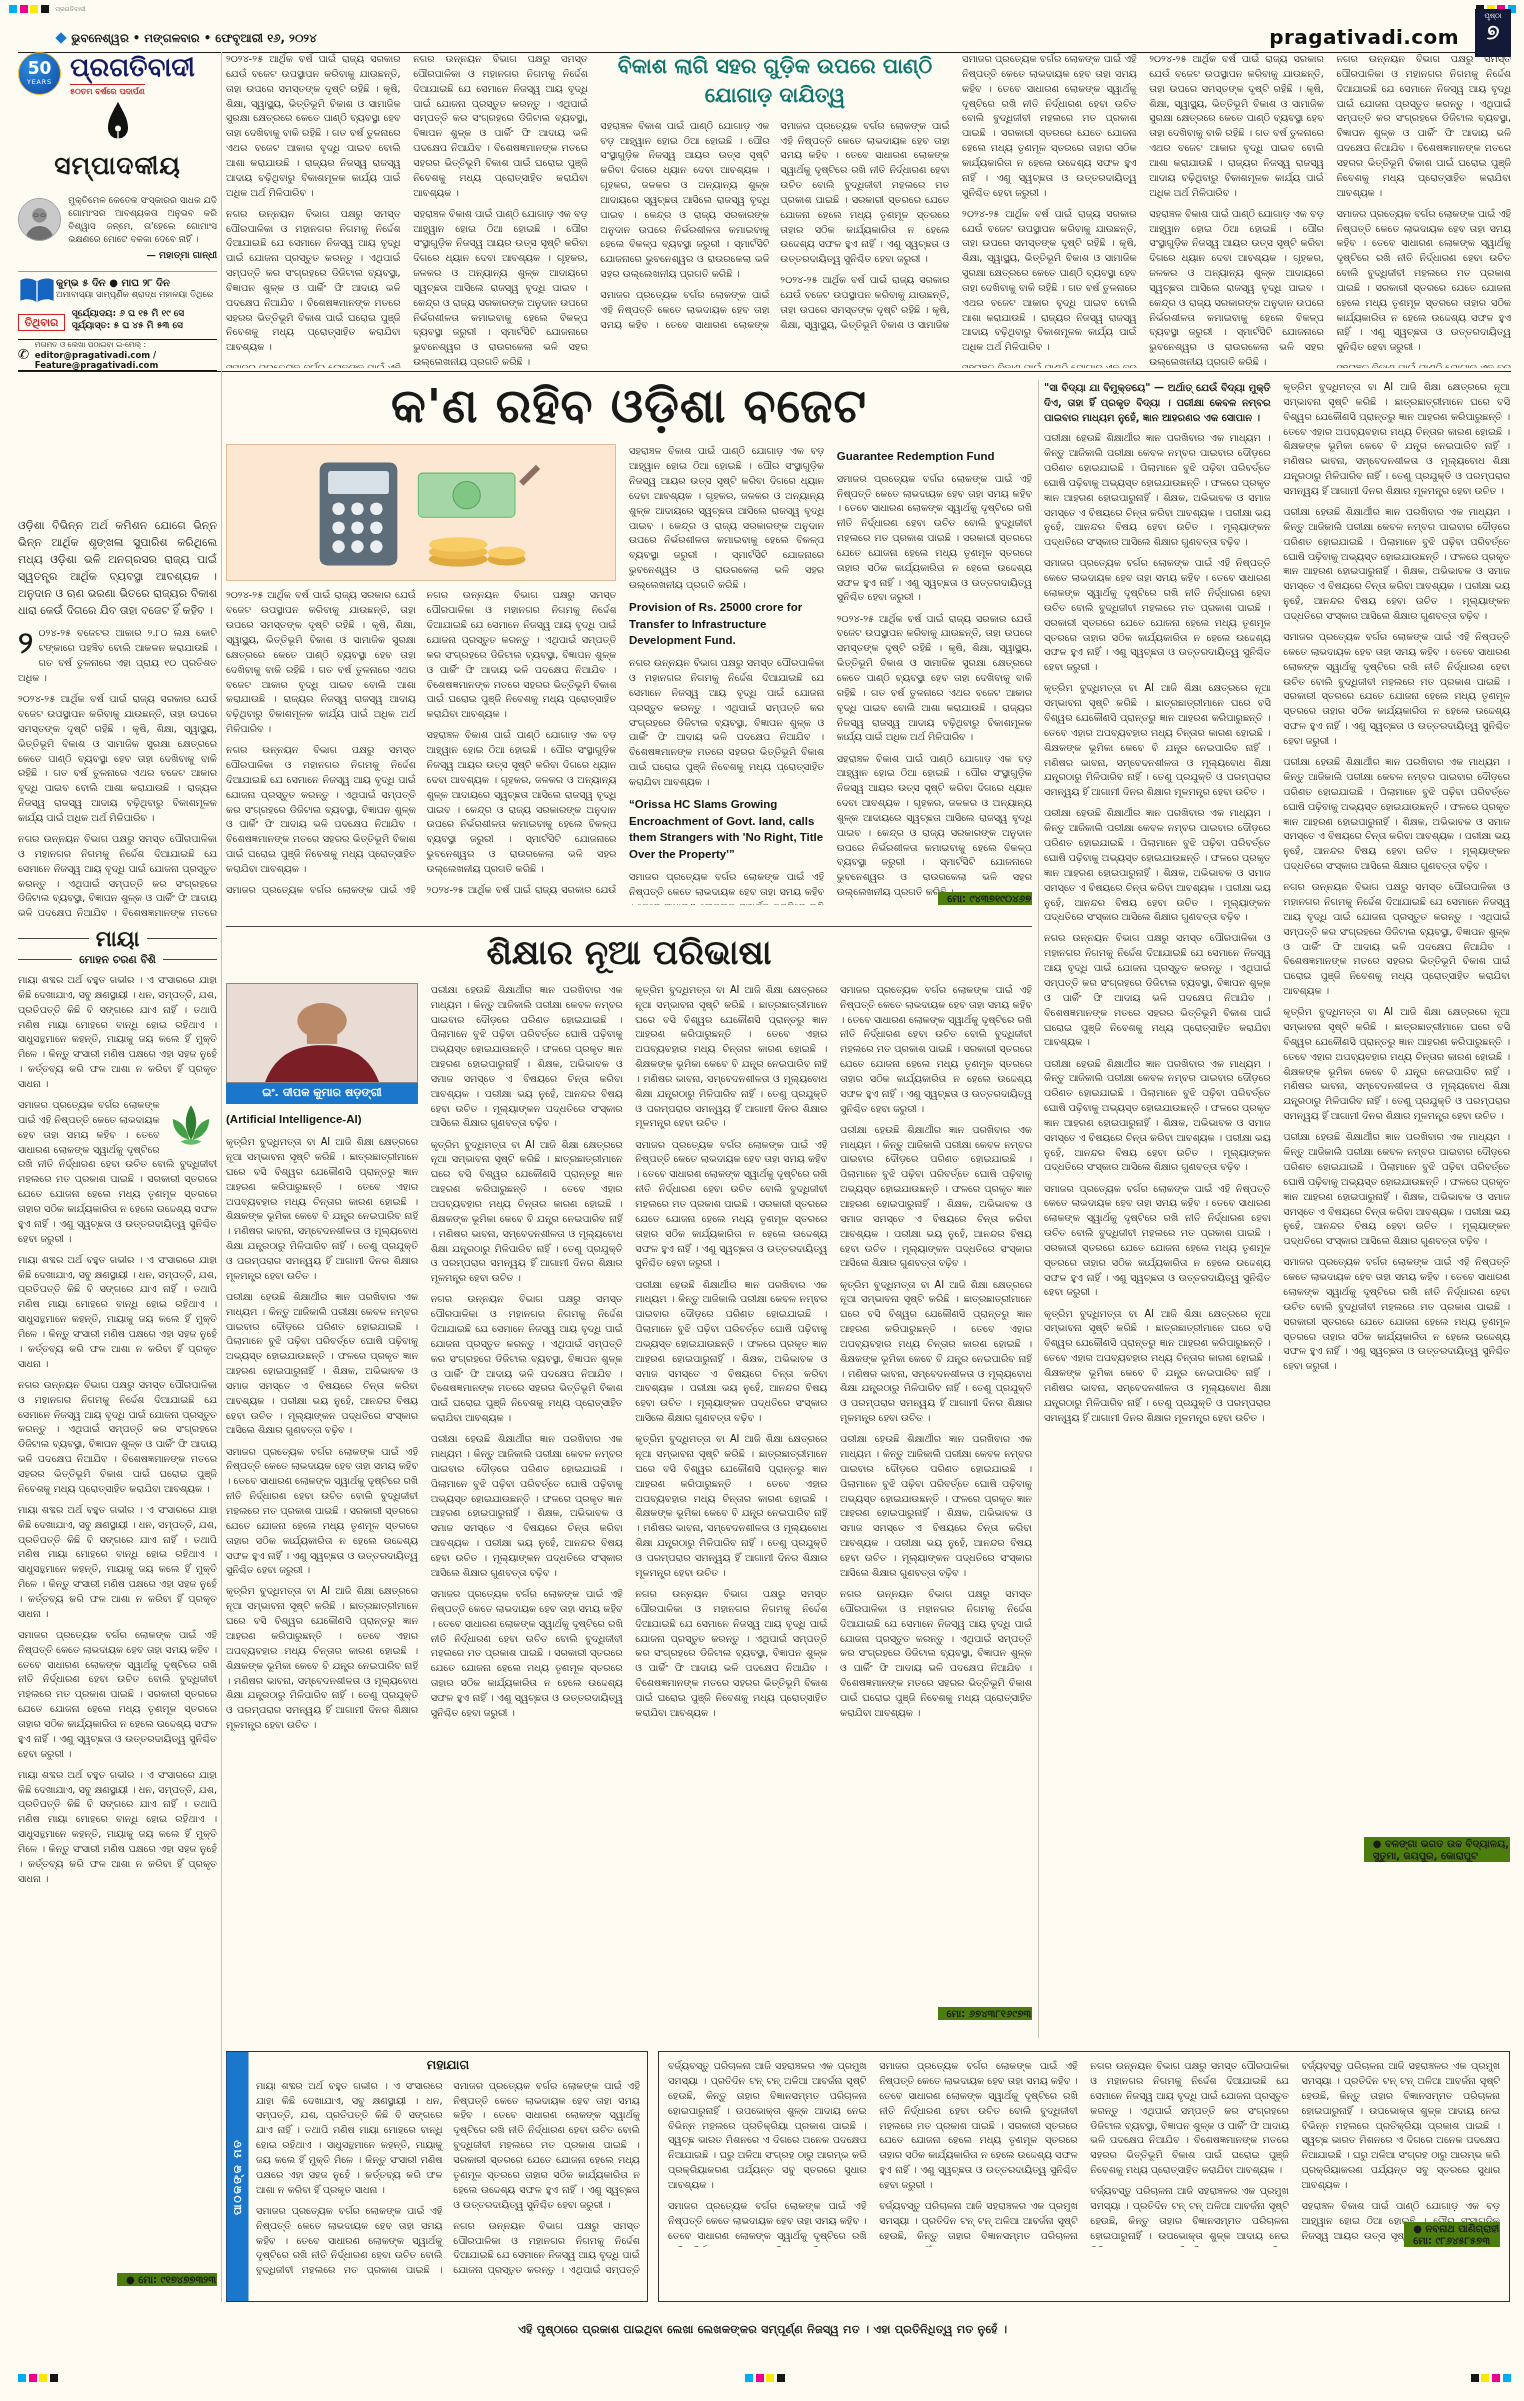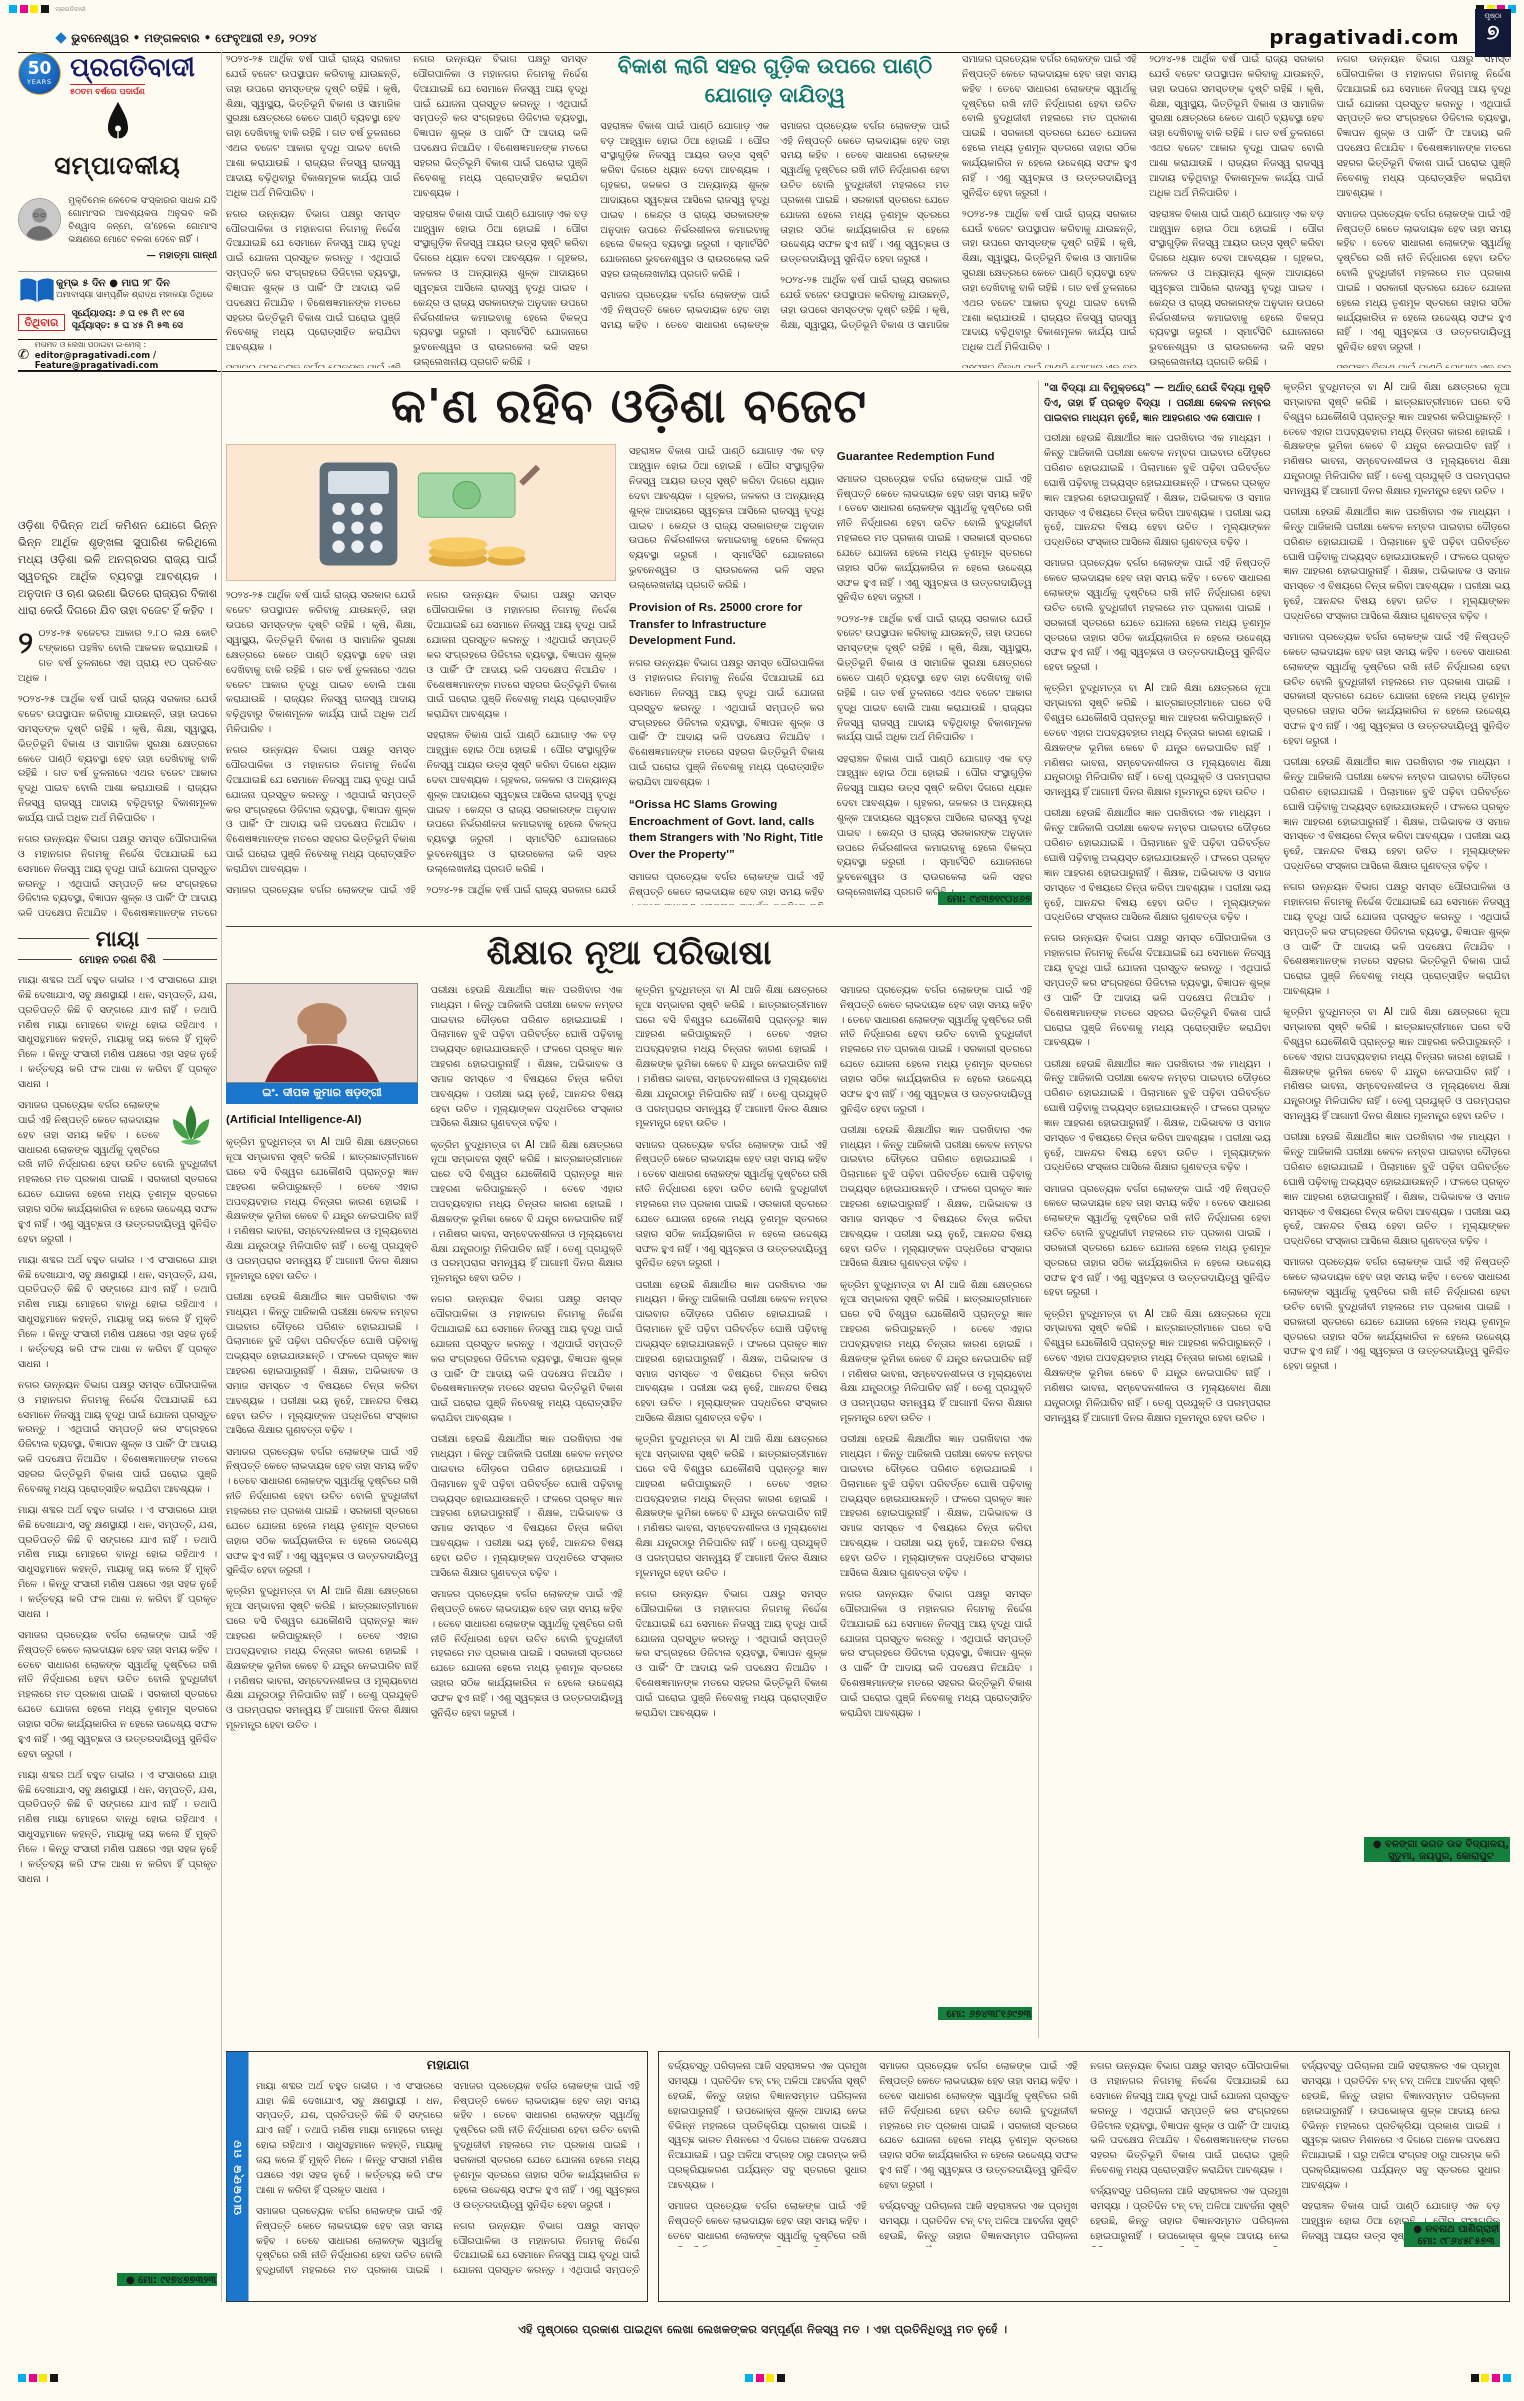--- a/index.html
+++ b/index.html
@@ -73,21 +73,21 @@
   .dc{float:left;font-size:30.5px;font-weight:800;line-height:.9;padding:2.7px 5.4px 0 0}
 
   
   .budget{position:absolute;left:226px;top:380px;width:806px;height:542px}
   .budget h1{font-size:47px;font-weight:800;text-align:center;margin:0 0 12.6px;letter-spacing:0.9px;line-height:1.1}
   .bbody{display:flex;gap:12.6px;height:461px;overflow:hidden}
   .bwide{flex:2;overflow:hidden;min-width:0}
   .illus{height:135px;background:#fbe7d2;border:0.9px solid #e3b896;display:flex;align-items:center;justify-content:center;margin-bottom:7.2px}
   .enq{font-family:"Liberation Sans",sans-serif;font-weight:700;font-size:11.5px;line-height:1.45;margin:3.6px 0 7.2px;text-align:left}
   .tailwrap{position:relative}
-  .tail{position:absolute;right:0;bottom:0;background:#15803d;font-weight:800;font-size:10px;padding:0.9px 0.9px 0 9px;text-align:center}
+  .tail{position:absolute;right:0;bottom:0;background:#4d7c0f;font-weight:800;font-size:10px;padding:0.9px 0.9px 0 9px;text-align:left}
 
   
   .vsep{position:absolute;width:0.9px;background:#c4c0b4}
   .exam{position:absolute;left:1044px;top:380px;width:466px;height:1656px}
   .exam-head{display:flex;gap:10.8px;margin-bottom:9px}
   .exam-head h2{flex:1;font-size:24px;font-weight:800;line-height:1.3;margin:0}
   .card2{width:115px;flex:0 0 115px}
   .ebody{display:flex;gap:12.6px;height:1482px;overflow:hidden;position:relative}
   .leadq{font-weight:700;font-size:10px;line-height:1.5;text-align:justify;margin:0 0 6.3px}
 

